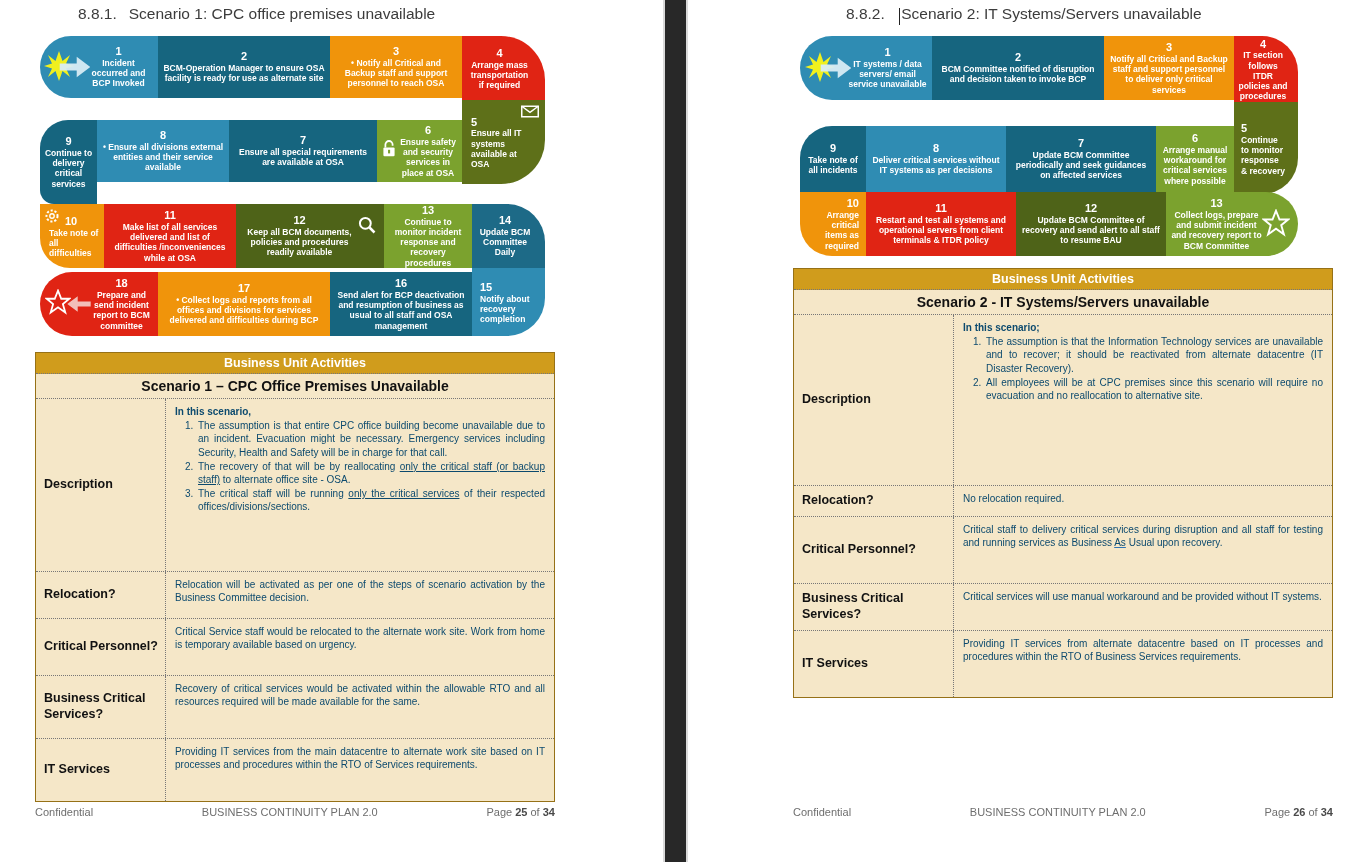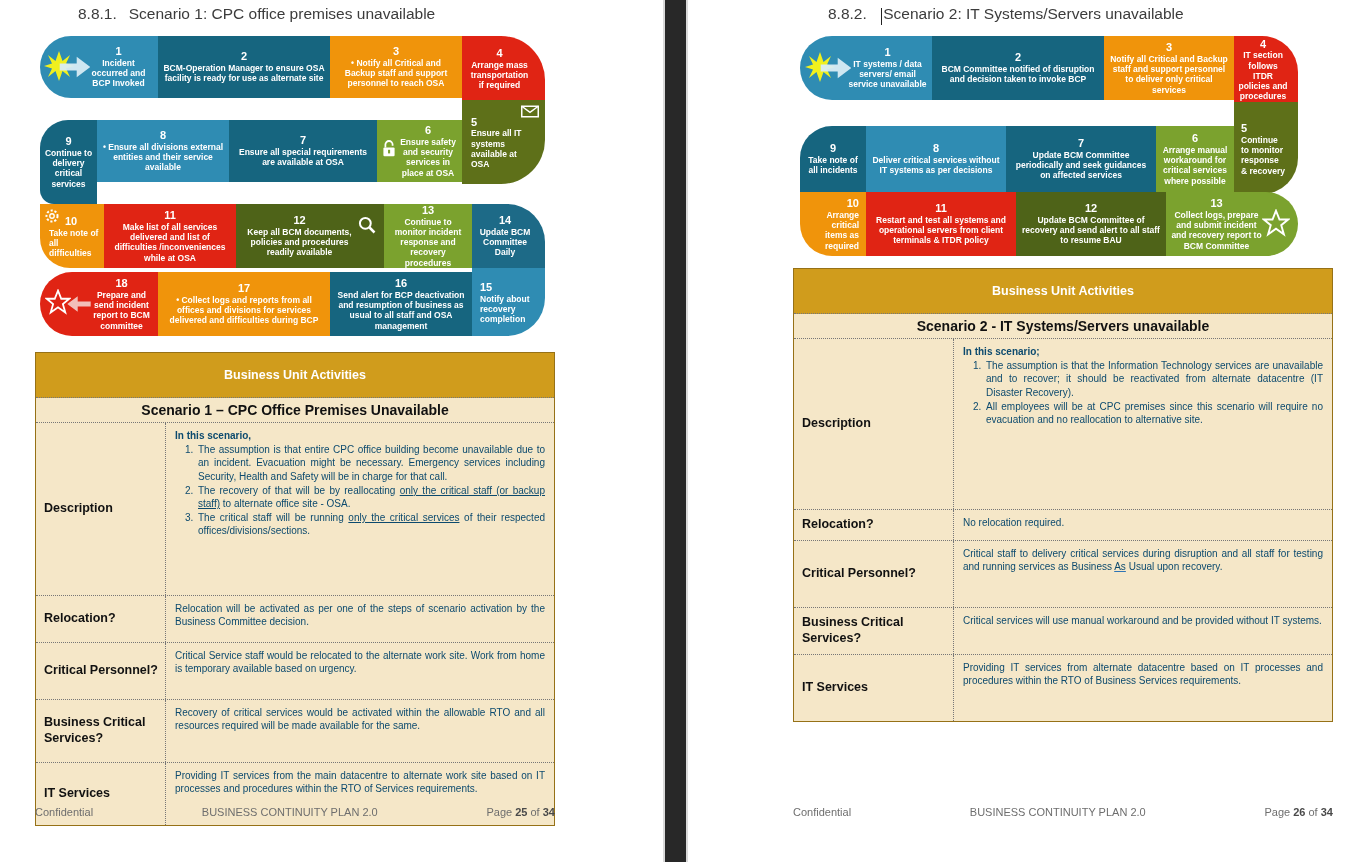--- a/index.html
+++ b/index.html
@@ -27,21 +27,21 @@
   .orange{background:#f0940b;}
   .red{background:#e02414;}
   .olive{background:#5e7019;}
   .green{background:#7ba22e;}
   .dgreen{background:#4e6318;}
   .ico{position:absolute;pointer-events:none;line-height:0;}
 
   
   .bu{position:absolute;background:#f5e7c8;border:1px solid #967117;box-sizing:border-box;}
   .bu-head{background:#d09c1c;color:#fff;text-align:center;font-weight:bold;font-size:12.5px;
-           padding:15px 0;border-bottom:1px dotted #777;}
+           padding:3px 0;border-bottom:1px dotted #777;}
   .bu-sub{text-align:center;font-weight:bold;font-size:14px;color:#111;padding:4px 0;
           border-bottom:1px dotted #777;}
   .bu-row{display:flex;border-bottom:1px dotted #777;}
   .bu-row:last-child{border-bottom:none;}
   .bu-label{flex:0 0 130px;border-right:1px dotted #777;font-weight:bold;font-size:12.5px;color:#111;
             padding:6px 6px 6px 8px;display:flex;align-items:center;box-sizing:border-box;line-height:1.25;}
   #tblR .bu-label{flex-basis:160px;}
   .bu-body{flex:1;font-size:10px;color:#0c4a6e;padding:6px 9px;text-align:justify;line-height:1.32;box-sizing:border-box;}
   ol.desc{margin:1px 0 0 0;padding-left:21px;}
   ol.desc li{margin:0 0 1px 0;padding-left:2px;text-align:justify;}
@@ -230,21 +230,21 @@
     <span>Confidential</span>
     <span>BUSINESS CONTINUITY PLAN 2.0</span>
     <span class="pg"><span>Page</span> <span class="b">25</span> <span>of</span> <span class="b">34</span></span>
   </div>
 </div>
 
 <div class="divider"></div>
 
 <div class="page" id="pageR">
 
-  <div class="h" style="left:140px;top:5px;">
+  <div class="h" style="left:158px;top:5px;">
     <span class="hn">8.8.2.</span><span class="caret"></span><span>Scenario 2: IT Systems/Servers unavailable</span>
   </div>
 
   <div class="flow" style="left:112px;top:36px;width:498px;height:222px;">
 
     <div class="step lblue" style="left:0;top:0;width:132px;height:64px;border-radius:32px 0 0 32px;padding-left:48px;">
       <span class="ico" style="left:4px;top:15px;width:32px;height:32px;">
         <svg width="32" height="32" viewBox="0 0 32 32">
             <polygon points="16,1 19.5,11 27,5 23,13.5 31,16 23,18.5 27,27 19.5,21 16,31 12.5,21 5,27 9,18.5 1,16 9,13.5 5,5 12.5,11" fill="#f0f01e"></polygon>
           </svg>

